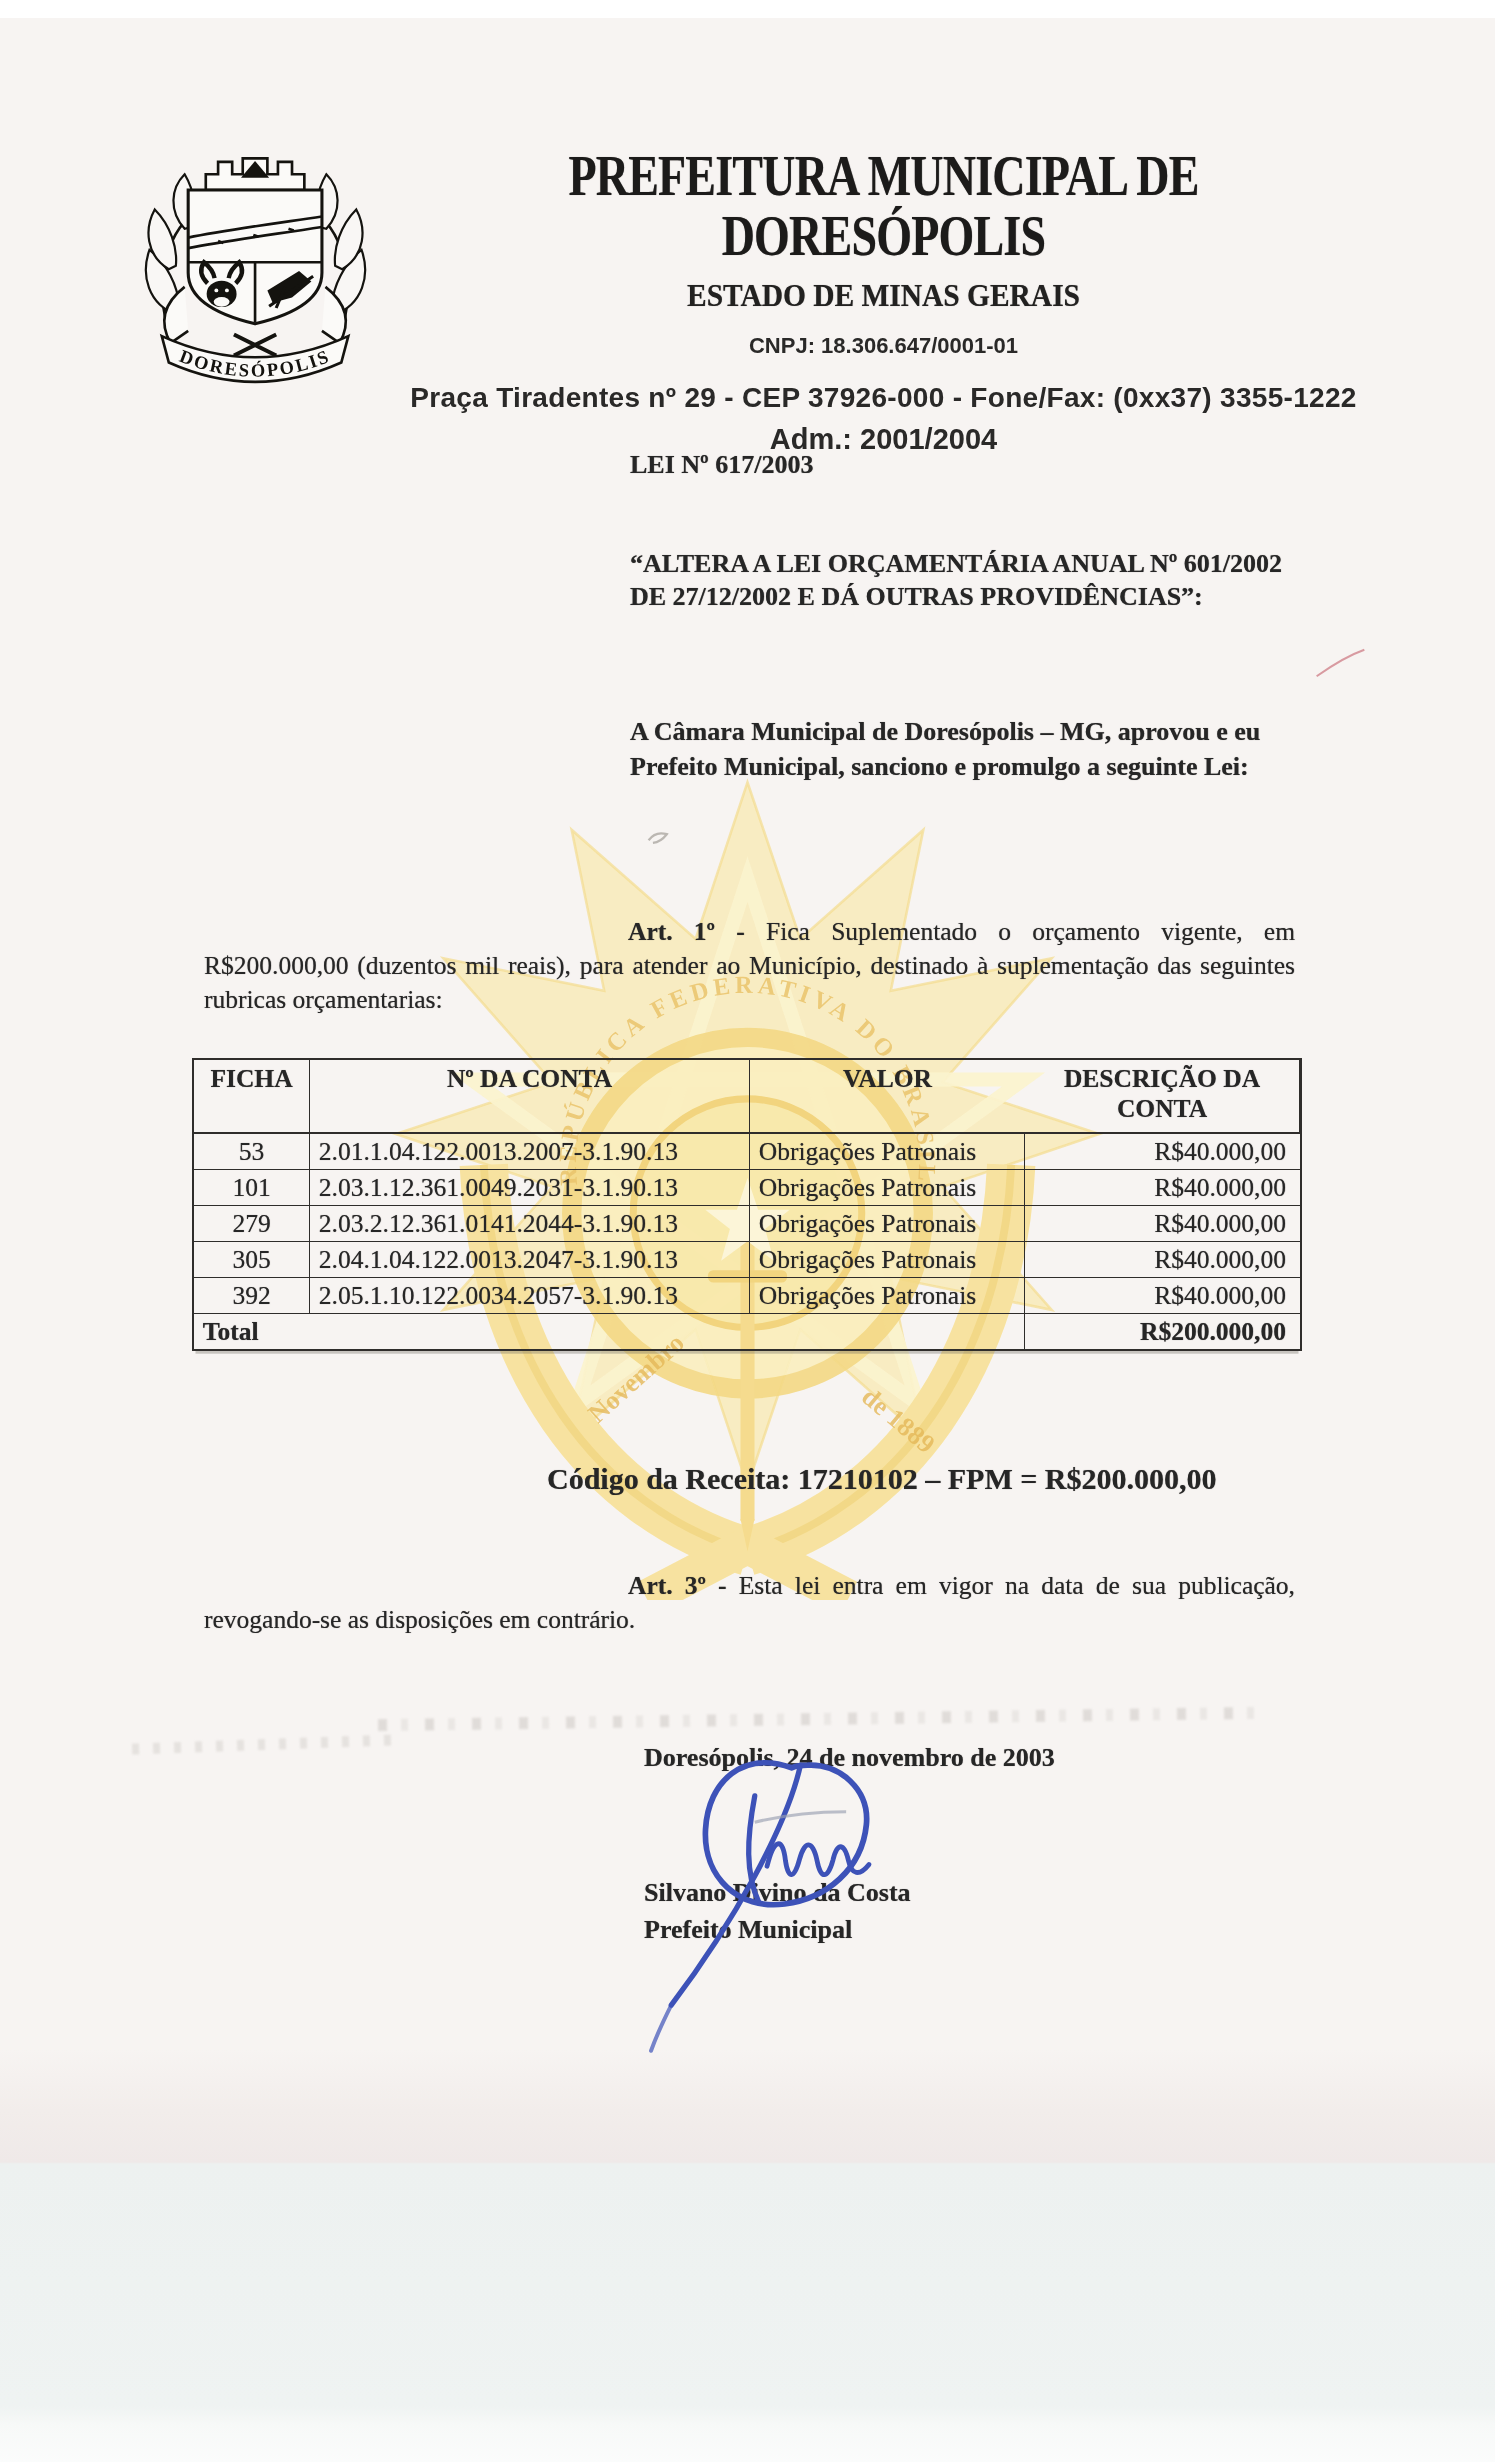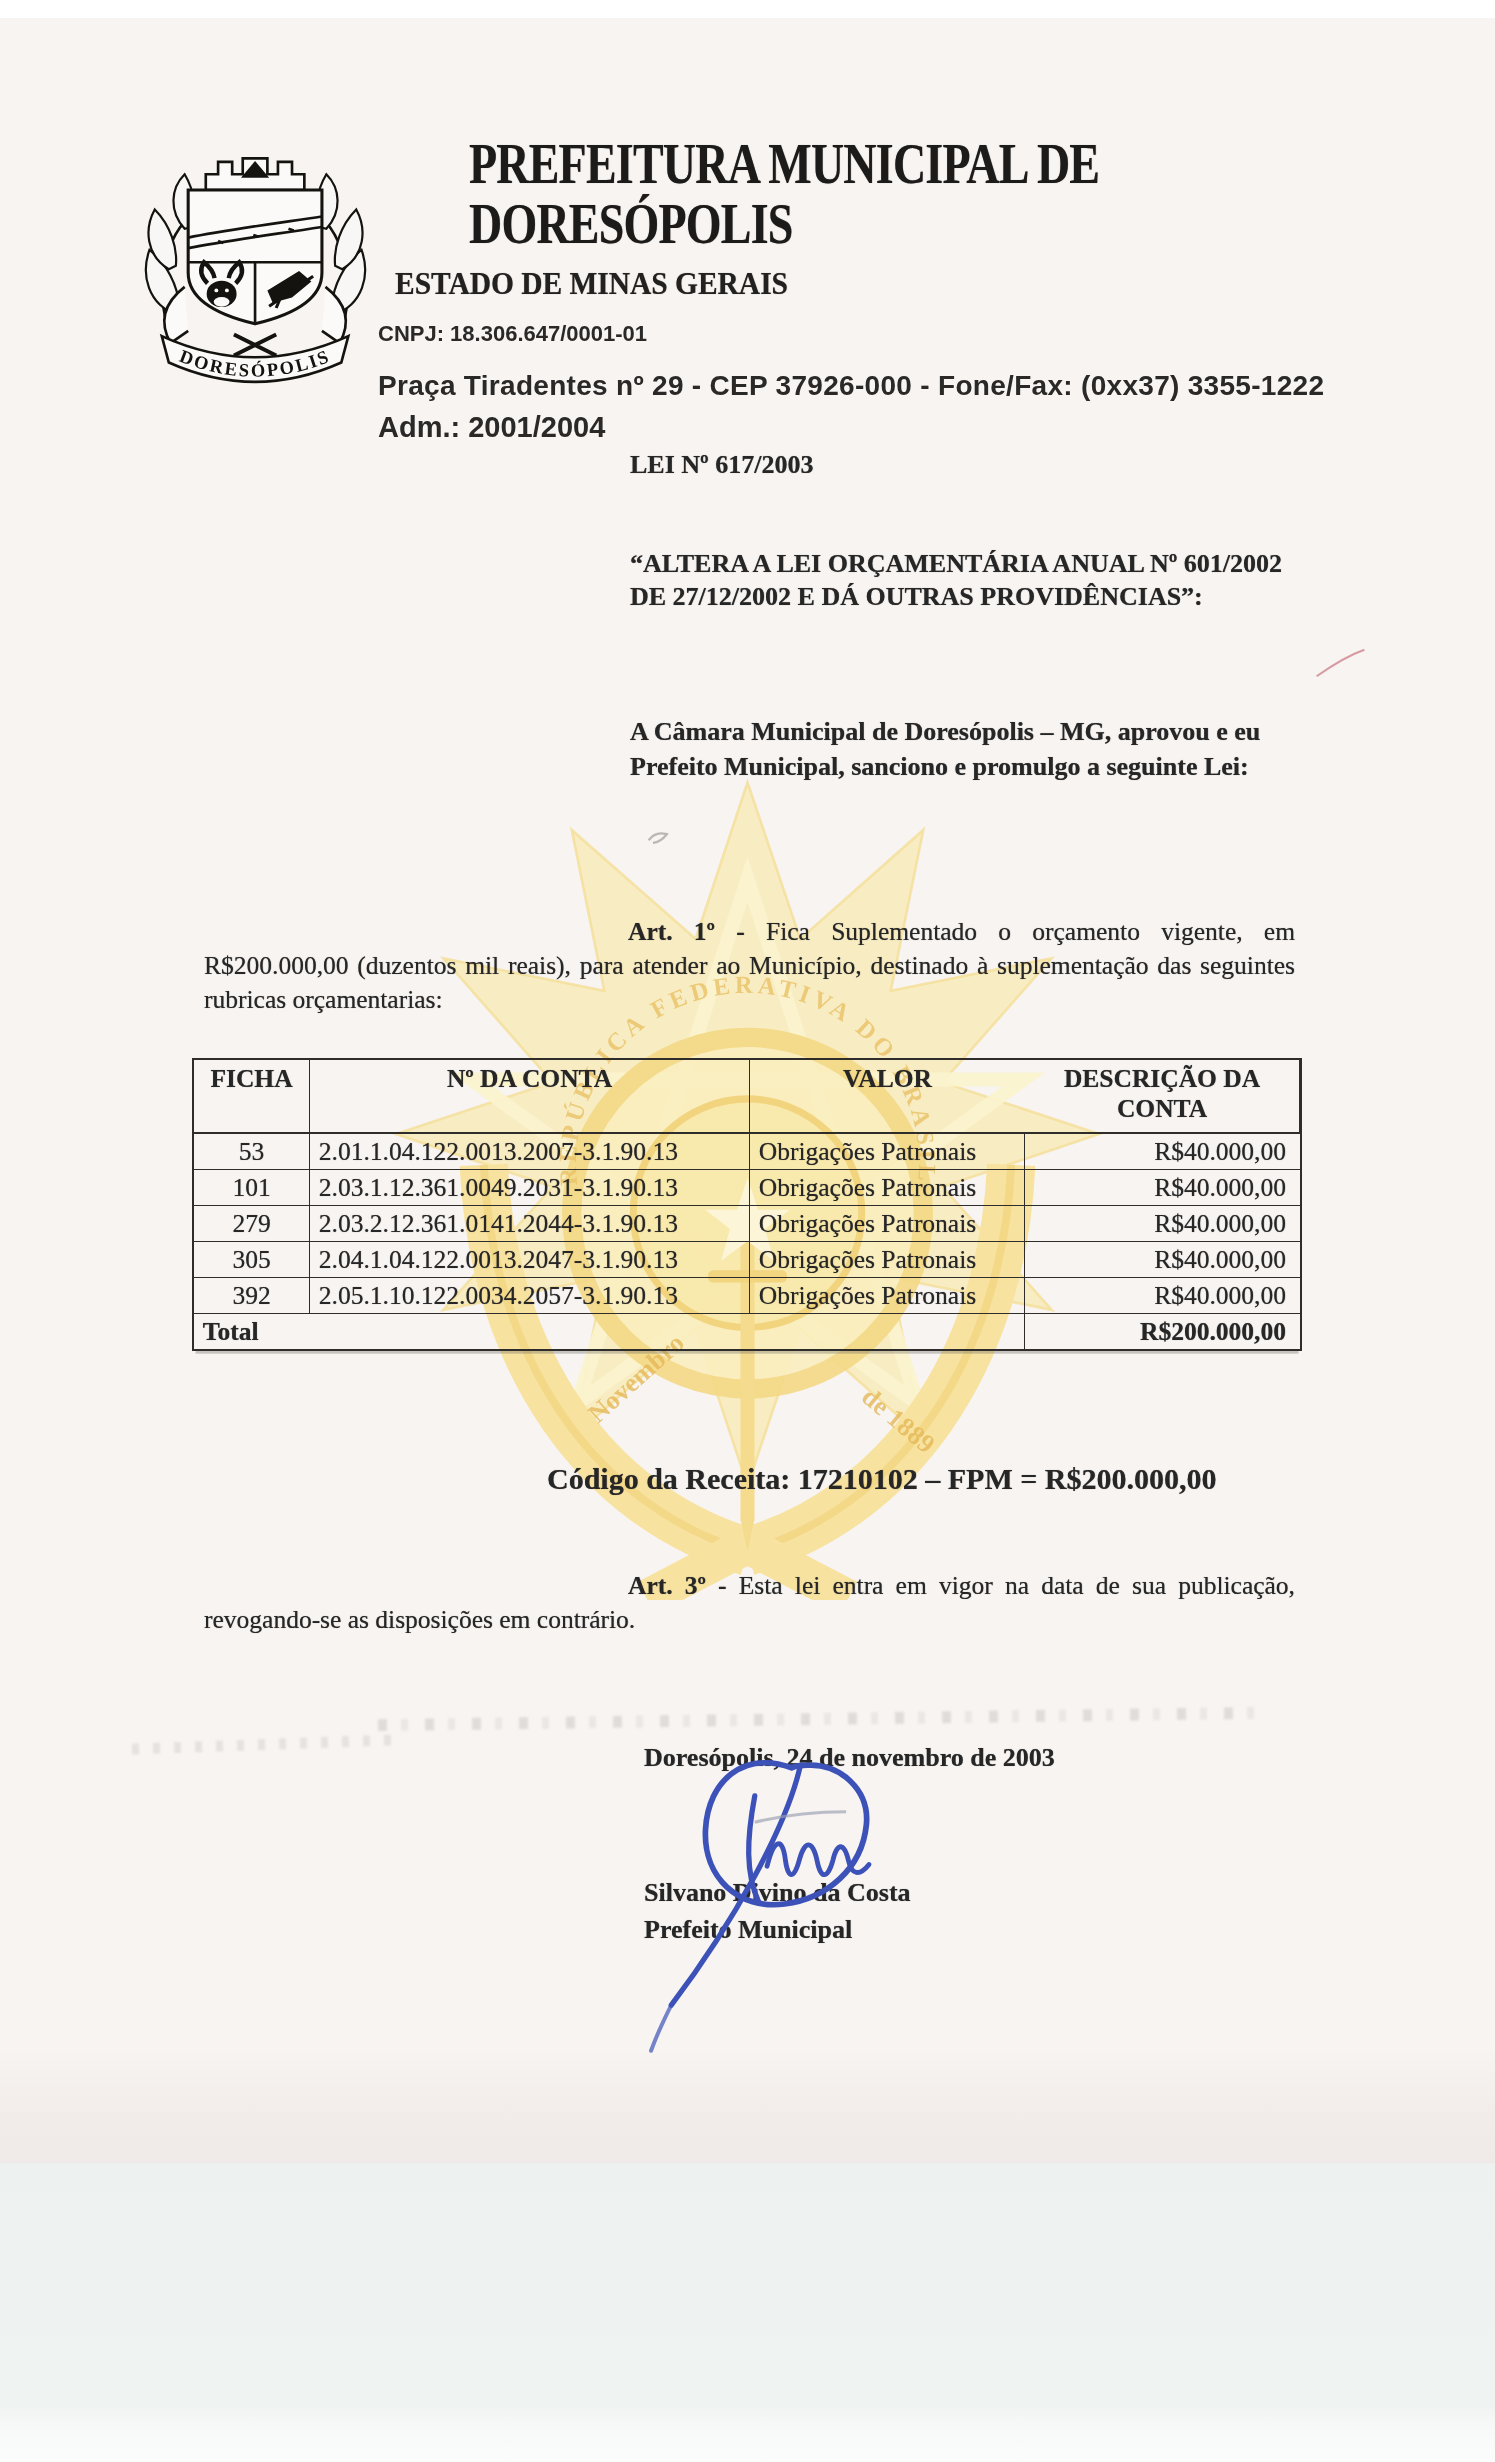--- a/index.html
+++ b/index.html
@@ -11,21 +11,21 @@
       #f2edeb 2111px, #efe9e8 2162px,
       #edf1f0 2164px, #eff3f2 2406px,
       #f7f9f8 2425px, #fbfcfc 2462px);
     font-family:"Liberation Serif", serif; color:#262626;
   }
   .abs{position:absolute;}
   .scan{text-shadow:0 0 0.9px rgba(45,42,40,.5), 0.4px 0.4px 0 rgba(45,42,40,.2);}
   .sans{font-family:"Liberation Sans", sans-serif;}
 
   
-  .header-text{left:378px; top:134px; width:1011px; text-align:left;}
+  .header-text{left:378px; top:146px; width:1011px; text-align:center;}
   .doc-title{font-size:56px; font-weight:bold; letter-spacing:-0.9px; line-height:60px; color:#1c1b1a; display:inline-block; transform:scaleX(.82);}
   .doc-state{font-size:32px; font-weight:bold; margin-top:10.6px; color:#222120; display:inline-block; transform:scaleX(.92);}
   .doc-cnpj{font-size:22px; font-weight:bold; margin-top:19.3px; color:#2a2928;}
   .doc-address{font-size:28px; font-weight:bold; margin-top:23px; letter-spacing:0.3px; color:#2a2928;}
   .doc-adm{font-size:29px; font-weight:bold; margin-top:8.8px; color:#2a2928;}
 
   
   .lei-number{left:630px; top:450px; font-size:26px; font-weight:bold;}
   .epigraph{left:630px; top:547px; width:682px; font-size:26px; font-weight:bold; line-height:33px;}
   .preamble{left:630px; top:714px; width:646px; font-size:26px; font-weight:bold; line-height:35px;}

